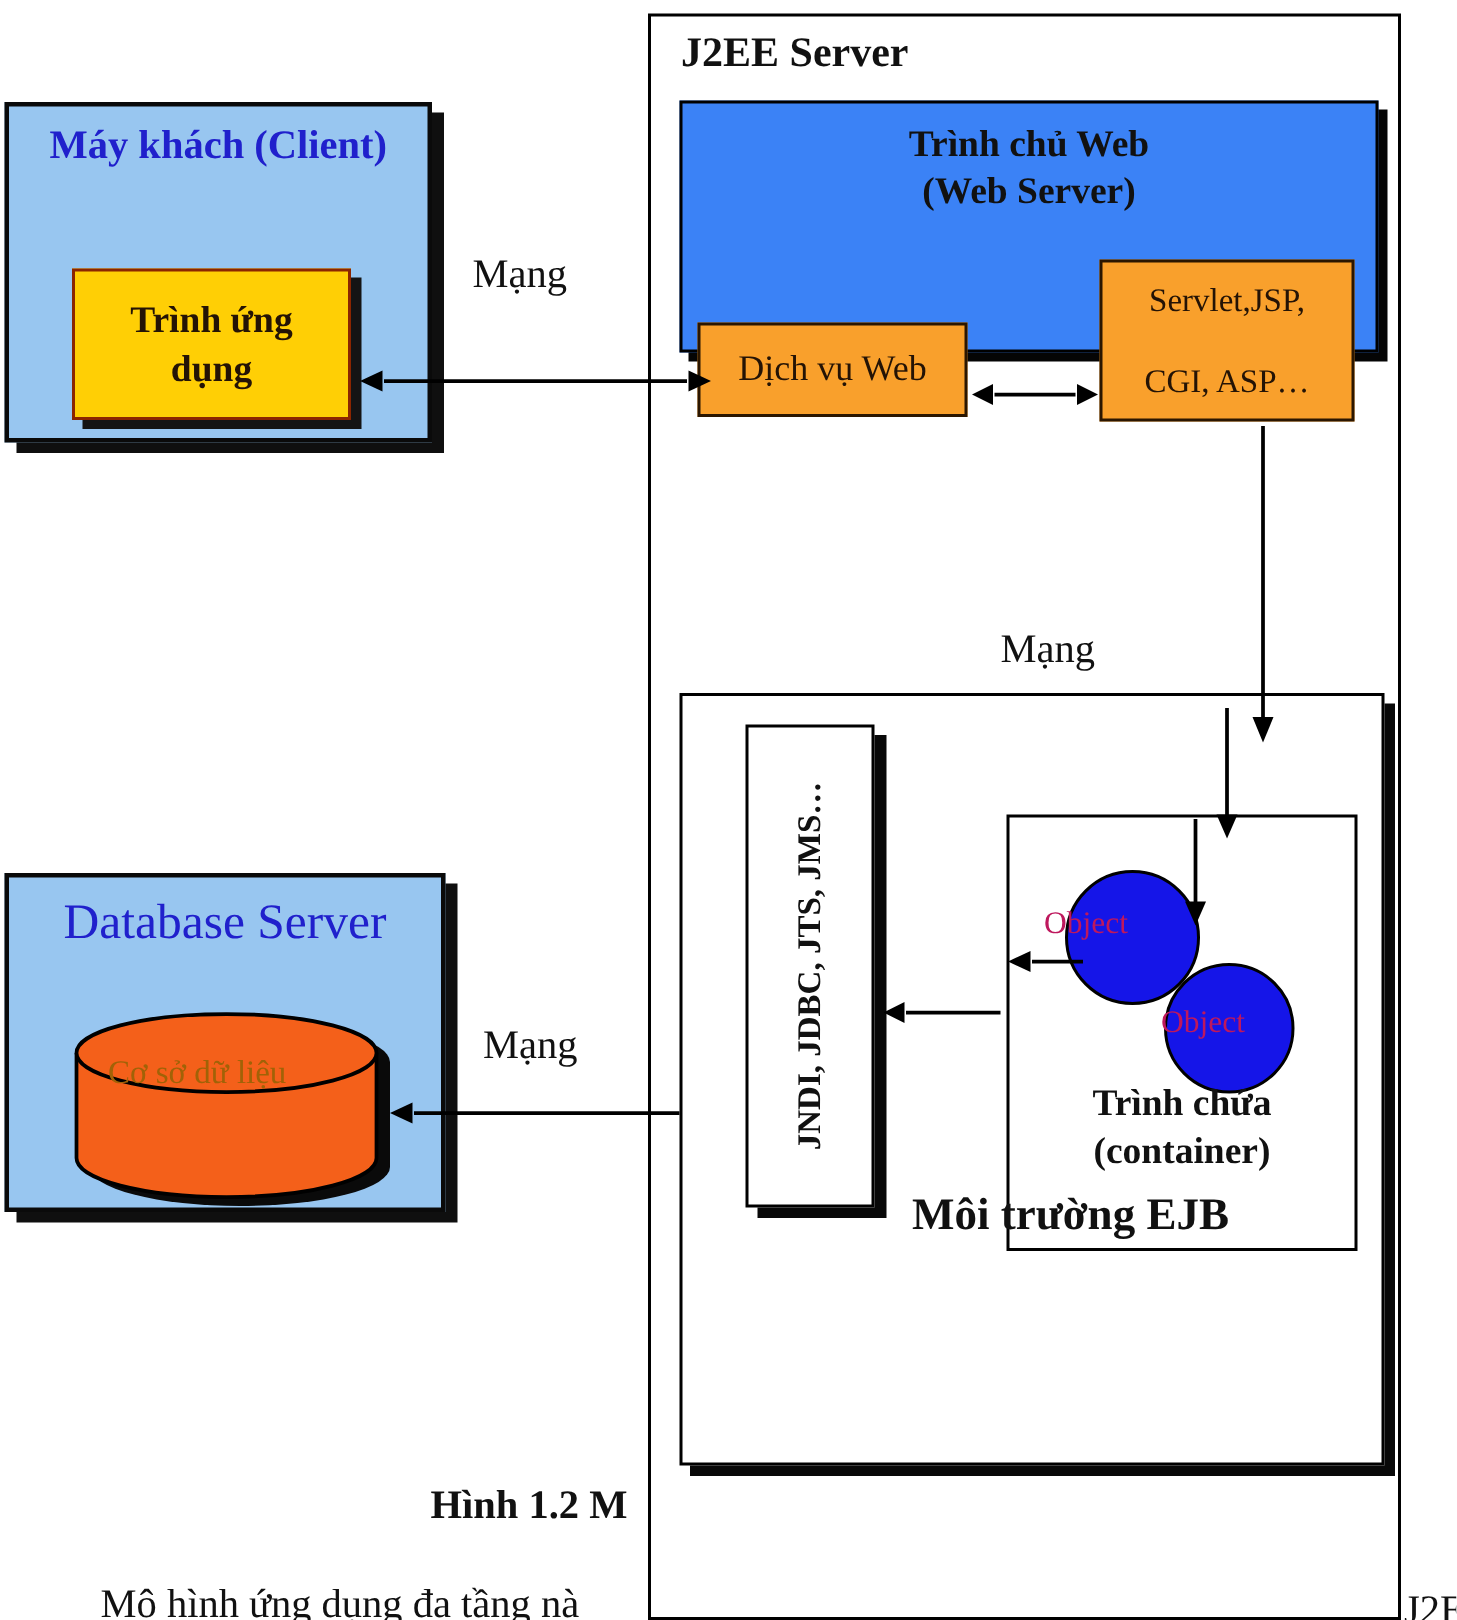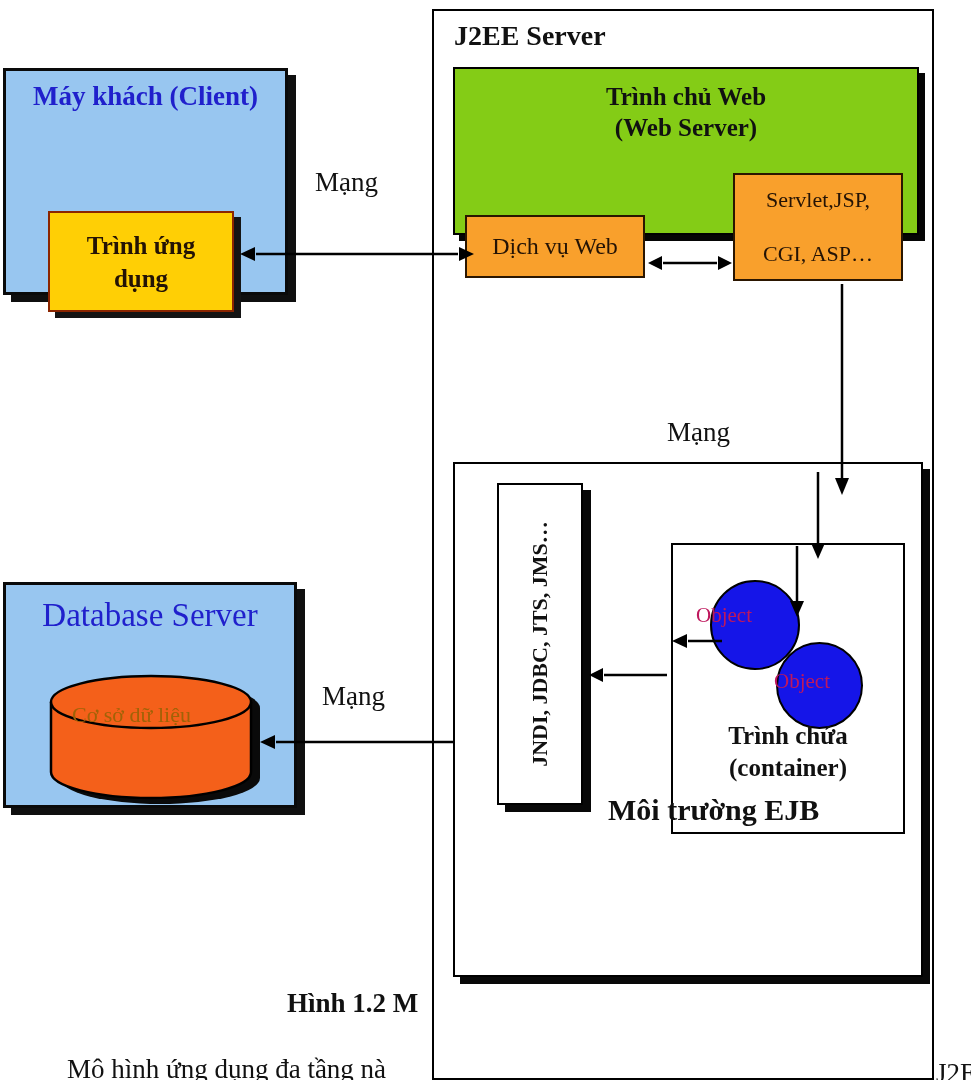--- a/index.html
+++ b/index.html
@@ -14,42 +14,42 @@
   
   #caption{left:287px;top:988px;font-weight:bold;font-size:27px;z-index:1;}
   #para-left{left:67px;top:1054px;font-size:27px;z-index:1;}
   #para-right{left:936px;top:1058px;font-size:27px;z-index:41;}
 
   
   #j2ee-box{left:432px;top:9px;width:502px;height:1071px;background:#fff;border:2.5px solid #000;box-sizing:border-box;z-index:2;}
   #j2ee-title{left:454px;top:20px;font-weight:bold;font-size:28px;z-index:6;}
 
   
-  #webserver-box{left:453px;top:67px;width:466px;height:168px;background:#84cc16;border:2px solid #000;
+  #webserver-box{left:453px;top:67px;width:466px;height:168px;background:#3b82f6;border:2px solid #000;
     box-shadow:6px 6px 0 #050505;box-sizing:border-box;z-index:5;text-align:center;}
   #webserver-title{width:100%;padding-top:12px;font-weight:bold;font-size:25px;line-height:31px;}
 
   .orange-box{background:#F9A02C;border:2px solid #2b1600;box-sizing:border-box;color:#241305;z-index:6;}
   #webservice-box{left:465px;top:215px;width:180px;height:63px;display:flex;align-items:center;justify-content:center;font-size:24px;}
   #servlet-box{left:733px;top:173px;width:170px;height:108px;font-size:22px;text-align:center;}
   #servlet-line1{left:0;top:12px;width:100%;}
   #servlet-line2{left:0;top:66px;width:100%;}
 
   .mang{font-size:27px;color:#111;}
   #mang-top{left:315px;top:167px;z-index:10;}
   #mang-mid{left:667px;top:417px;z-index:6;}
   #mang-bot{left:322px;top:681px;z-index:10;}
 
   
   #client-box{left:3px;top:68px;width:285px;height:227px;background:#98C6F0;border:3px solid #0a0a0a;
     box-shadow:8px 7px 0 #0f0f0f;box-sizing:border-box;z-index:10;font-weight:bold;}
   #client-title{left:0;top:10px;width:100%;text-align:center;font-size:27px;color:#2020CC;}
   #app-box{left:42px;top:108px;width:186px;height:101px;background:#FFCF05;border:2.5px solid #8B2500;
     box-shadow:7px 6px 0 #141414;box-sizing:border-box;display:flex;align-items:center;justify-content:center;
-    text-align:center;font-size:25px;line-height:33px;color:#241305;margin-top:32px;}
+    text-align:center;font-size:25px;line-height:33px;color:#241305;}
 
   
   #ejb-box{left:453px;top:462px;width:470px;height:515px;background:#fff;border:2.5px solid #000;
     box-shadow:7px 7px 0 #080808;box-sizing:border-box;z-index:5;}
   #jndi-box{left:497px;top:483px;width:86px;height:322px;background:#fff;border:2.5px solid #000;
     box-shadow:8px 7px 0 #080808;box-sizing:border-box;z-index:6;display:flex;align-items:center;justify-content:center;}
   #jndi-box span{display:block;transform:rotate(-90deg);font-weight:bold;font-size:22px;white-space:nowrap;}
   #container-box{left:671px;top:543px;width:234px;height:291px;background:#fff;border:2px solid #000;box-sizing:border-box;z-index:6;}
   #container-label{left:671px;top:720px;width:234px;text-align:center;font-weight:bold;font-size:25px;line-height:32px;z-index:8;}
   #ejb-label{left:608px;top:793px;font-weight:bold;font-size:30px;z-index:8;}

